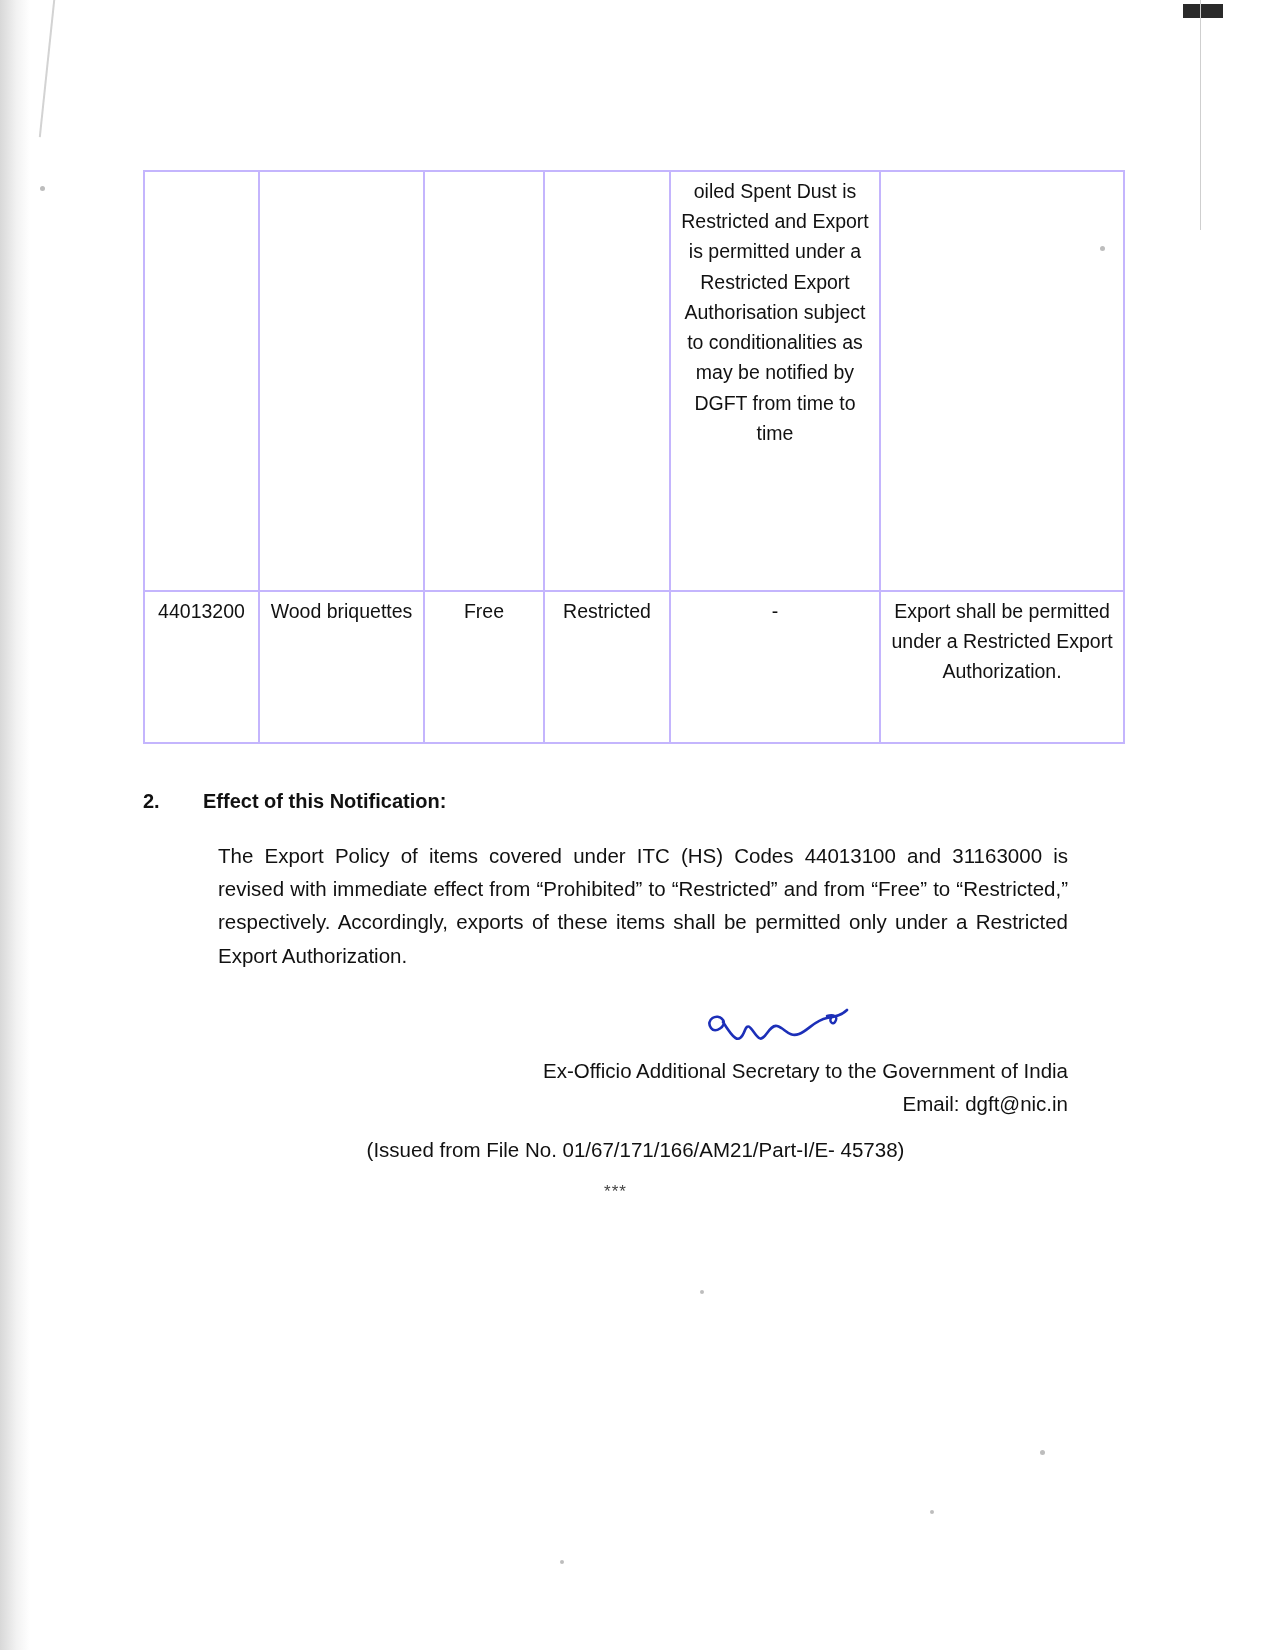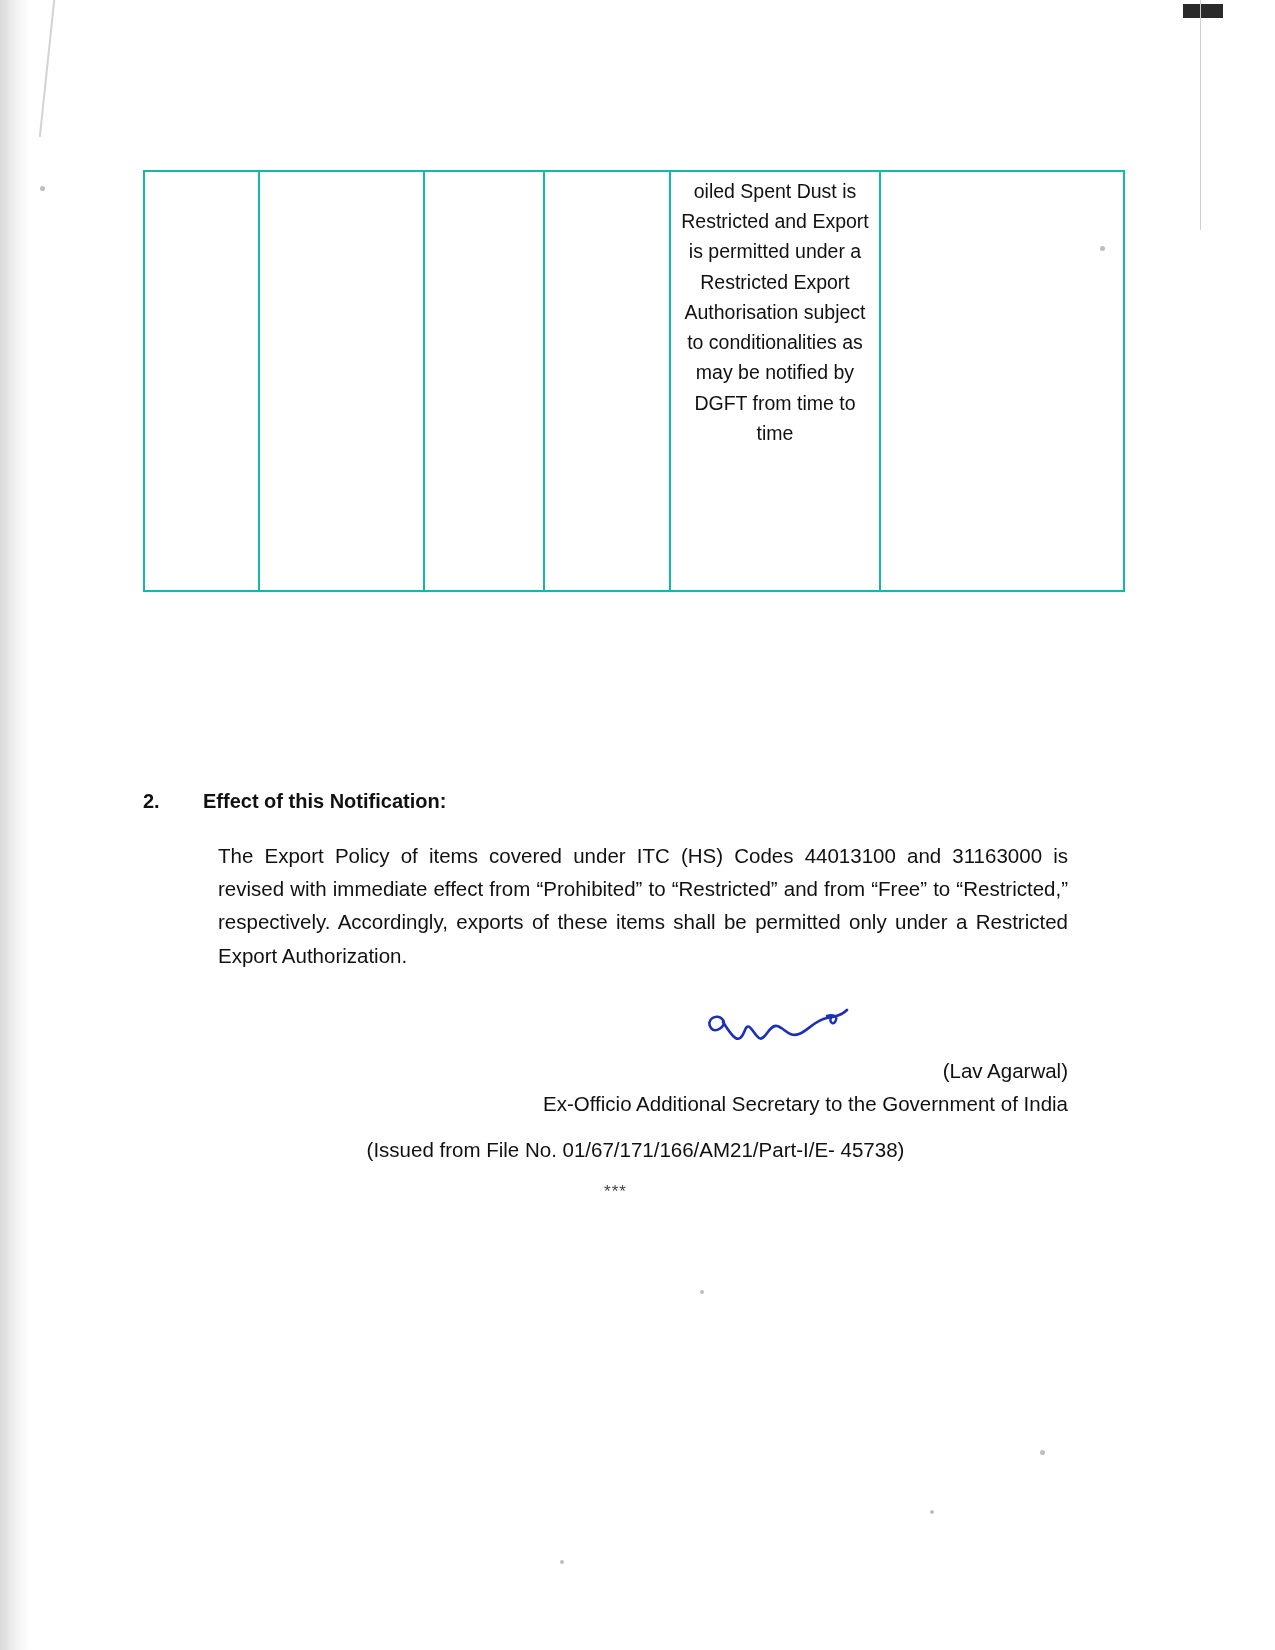--- a/index.html
+++ b/index.html
@@ -56,21 +56,21 @@
   
   .doc-table {
     position: absolute;
     left: 143px;
     top: 170px;
     width: 920px;
     border-collapse: collapse;
     table-layout: fixed;
   }
   .doc-table td {
-    border: 2px solid #14b8a6;
+    border: 2px solid #c4b5fd;
     font-size: 19.5px;
     line-height: 1.55;
     vertical-align: top;
     padding: 4px 4px 6px 4px;
   }
   .col-code   { width: 105px; }
   .col-desc   { width: 155px; }
   .col-policy { width: 110px; }
   .col-new    { width: 116px; }
   .col-cond   { width: 200px; }
@@ -161,36 +161,44 @@
 <table class="doc-table">
   <tbody>
     <tr class="row-cont">
       <td class="col-code cell-center"></td>
       <td class="col-desc cell-center"></td>
       <td class="col-policy cell-center"></td>
       <td class="col-new cell-center"></td>
       <td class="col-cond cont-cond">oiled Spent Dust is Restricted and Export is permitted under a Restricted Export Authorisation subject to conditionalities as may be notified by DGFT from time to time</td>
       <td class="col-remark cell-center"></td>
     </tr>
+    <tr class="row-main">
+      <td class="col-code cell-center">44013200</td>
+      <td class="col-desc cell-center">Wood briquettes</td>
+      <td class="col-policy cell-center">Free</td>
+      <td class="col-new cell-center">Restricted</td>
+      <td class="col-cond cell-center">-</td>
+      <td class="col-remark cell-center">Export shall be permitted under a Restricted Export Authorization.</td>
+    </tr>
   </tbody>
 </table>
 
 <div class="section">
   <div class="sec-head">
     <span class="sec-num">2.</span>
     <span>Effect of this Notification:</span>
   </div>
   <div class="sec-body">The Export Policy of items covered under ITC (HS) Codes 44013100 and 31163000 is revised with immediate effect from “Prohibited” to “Restricted” and from “Free” to “Restricted,” respectively. Accordingly, exports of these items shall be permitted only under a Restricted Export Authorization.</div>
 </div>
 
 <div class="sign-block">
   <div class="signature">
     <svg class="sig-svg" width="150" height="52" viewBox="0 0 150 52">
       <path d="M8 24 C2 16, 14 8, 20 16 C24 22, 12 30, 8 24 Z M20 18 C30 34, 36 42, 42 26 C46 16, 50 30, 56 34 C62 38, 66 20, 74 22 C82 24, 86 34, 96 30 C106 26, 112 16, 124 14 C132 13, 140 10, 144 6" fill="none" stroke="#1c2fb8" stroke-width="2.6" stroke-linecap="round"></path>
       <path d="M124 12 C130 10, 136 12, 132 18 C130 21, 126 18, 128 14" fill="none" stroke="#1c2fb8" stroke-width="2.4" stroke-linecap="round"></path>
     </svg>
   </div>
-  <div>(Lav Agarwal)</div>
   <div>Ex-Officio Additional Secretary to the Government of India</div>
+  <div>Email: dgft@nic.in</div>
 </div>
 
 <div class="file-line">(Issued from File No. 01/67/171/166/AM21/Part-I/E- 45738)</div>
 <div class="stars">***</div>
 
 </body></html>

